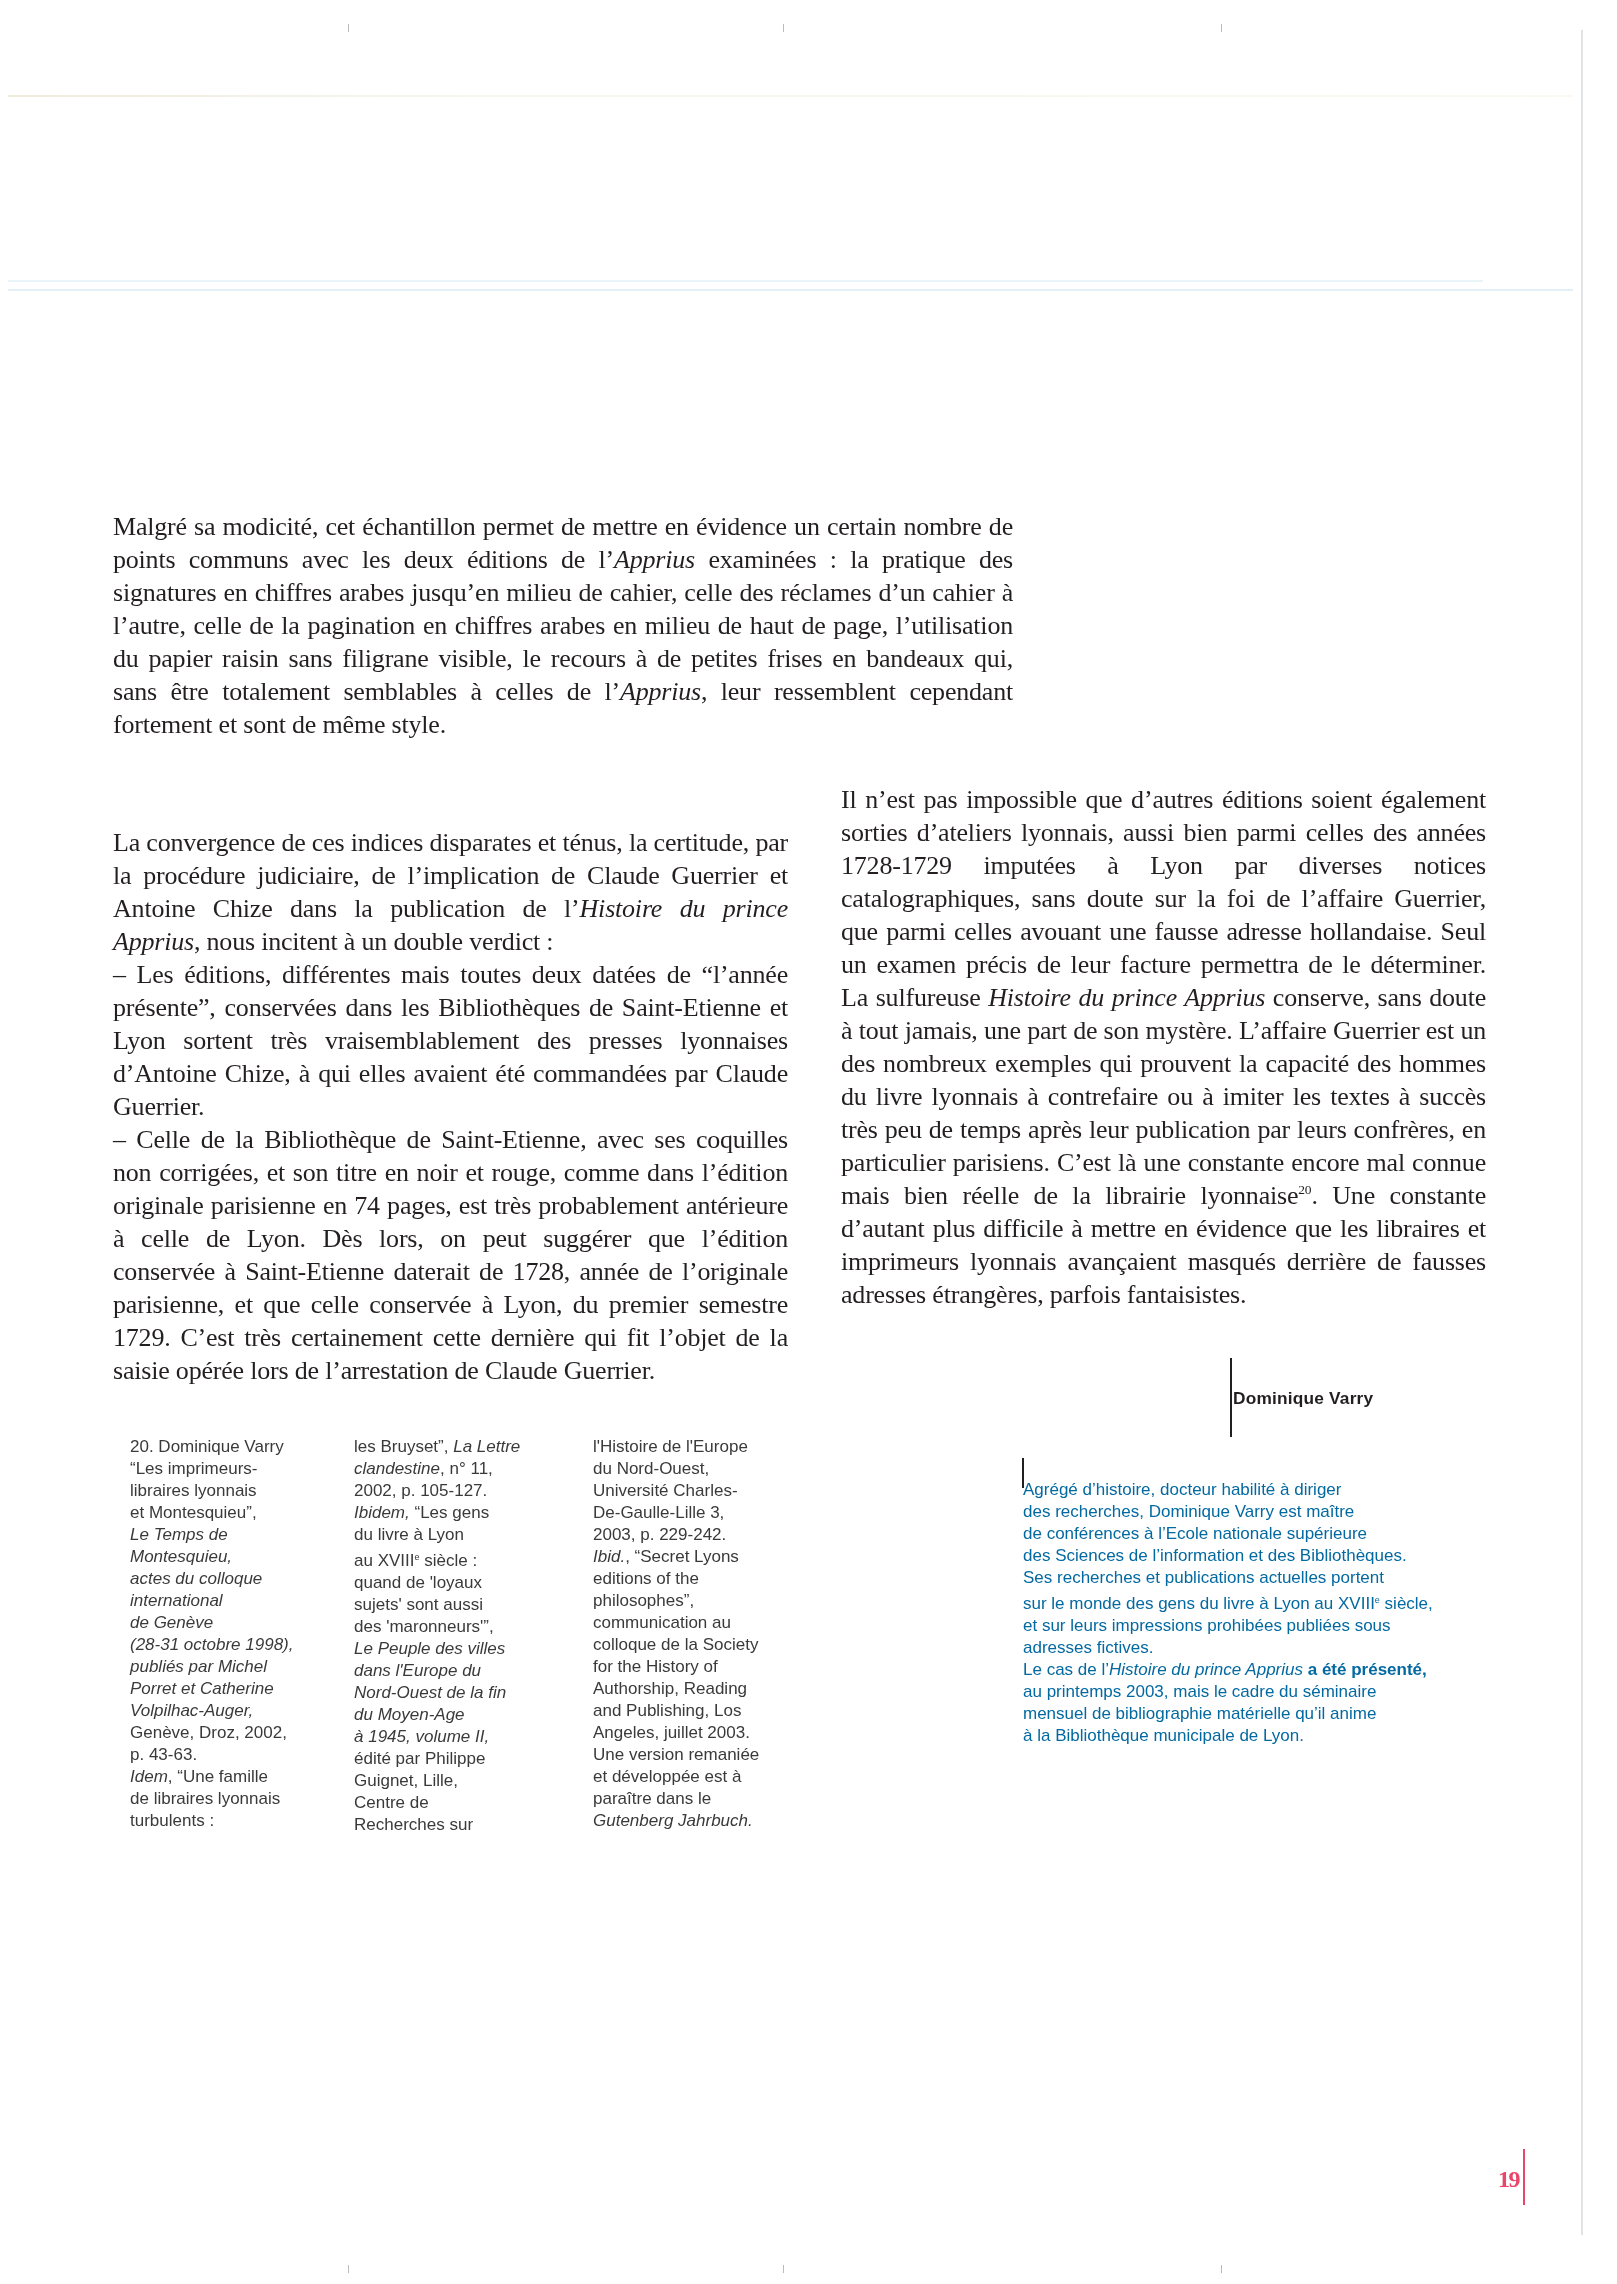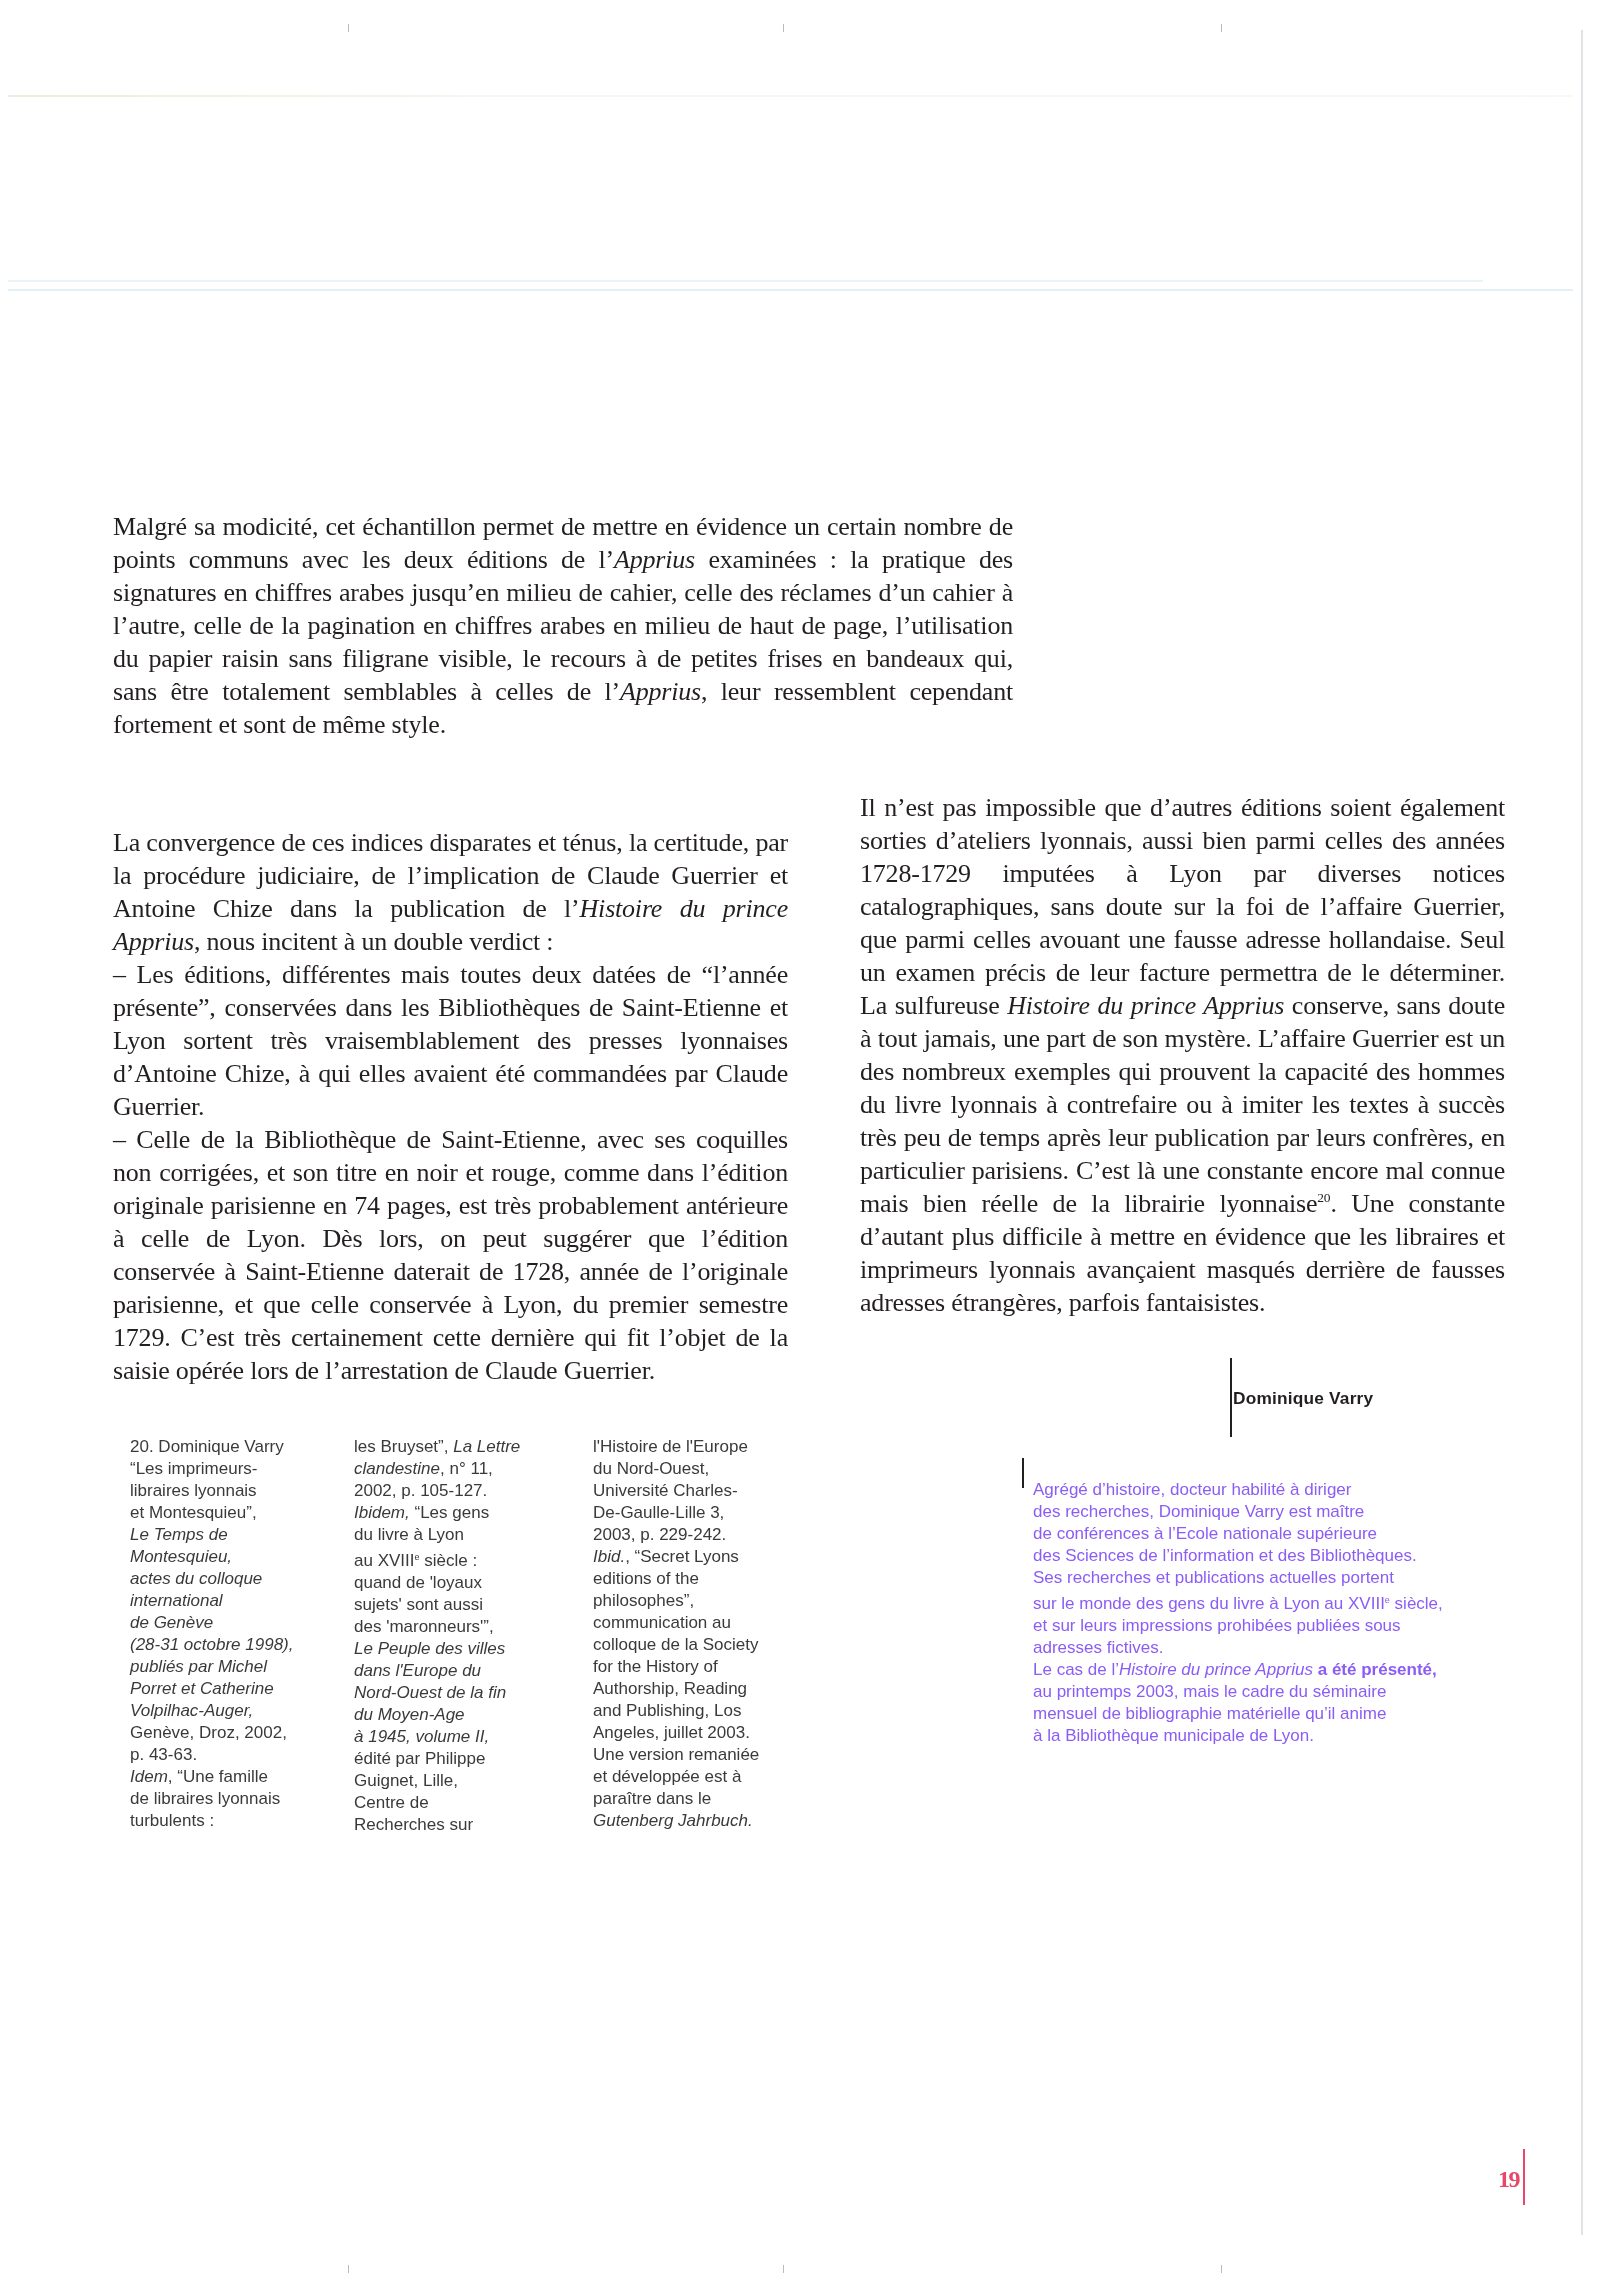--- a/index.html
+++ b/index.html
@@ -13,39 +13,39 @@
   .tick { position:absolute; width:0.8px; height:7.5px; background:#bbb; }
 
   .serif { font-family:"Liberation Serif","DejaVu Serif",serif; }
   .sans { font-family:"Liberation Sans","DejaVu Sans",sans-serif; }
 
   .body-text { position:absolute; font-size:26px; line-height:33px; text-align:justify; letter-spacing:-0.2px; }
   .body-text p { margin:0; }
   .body-text p.last { text-align-last:left; }
   .intro { left:113px; top:510px; width:900px; }
   .col-left { left:113px; top:826px; width:675px; }
-  .col-right { left:860px; top:783px; width:645px;margin-top:8px; }
+  .col-right { left:841px; top:783px; width:645px; }
   .dash-item { display:block; }
 
   .signature { position:absolute; left:1230px; top:1358px; }
   .signature .rule { position:absolute; left:0; top:0; width:1.5px; height:79px; background:#231f20; }
   .signature .name { position:absolute; left:3px; top:30px; white-space:nowrap; font-weight:bold; font-size:17.3px; letter-spacing:0.2px; }
 
   .footnotes { position:absolute; top:1436px; font-size:17px; line-height:22px; color:#3a3a3a; }
   .fn-col { position:absolute; top:0; white-space:nowrap; }
   .fn-col span { display:block; }
   .fn1 { left:111px;margin-left:19px; }
   .fn2 { left:354px; }
   .fn3 { left:593px; }
   .it { font-style:italic; }
   sup.e { font-size:9px; vertical-align:6px; }
 
   .bio { position:absolute; left:1022px; top:1458px; }
   .bio .rule { position:absolute; left:0; top:0; width:1.5px; height:30px; background:#231f20; }
-  .bio .text { position:absolute; left:11px; top:21px; font-size:17px; line-height:22px; color:#8b5cf6; white-space:nowrap; }
+  .bio .text { position:absolute; left:1px; top:21px; font-size:17px; line-height:22px; color:#0369a1; white-space:nowrap; }
   .bio .text span { display:block; }
 
   .folio { position:absolute; left:1498px; top:2166px; }
   .folio .num { font-family:"Liberation Serif","DejaVu Serif",serif; font-weight:bold; font-size:24px; color:#e8476a; letter-spacing:-1.5px; }
   .folio .rule { position:absolute; left:25px; top:-16.6px; width:1.5px; height:56px; background:#e8476a; }
   sup.fn { font-size:13.5px; vertical-align:10.5px; line-height:0; }
 </style>
 </head>
 <body>
 

